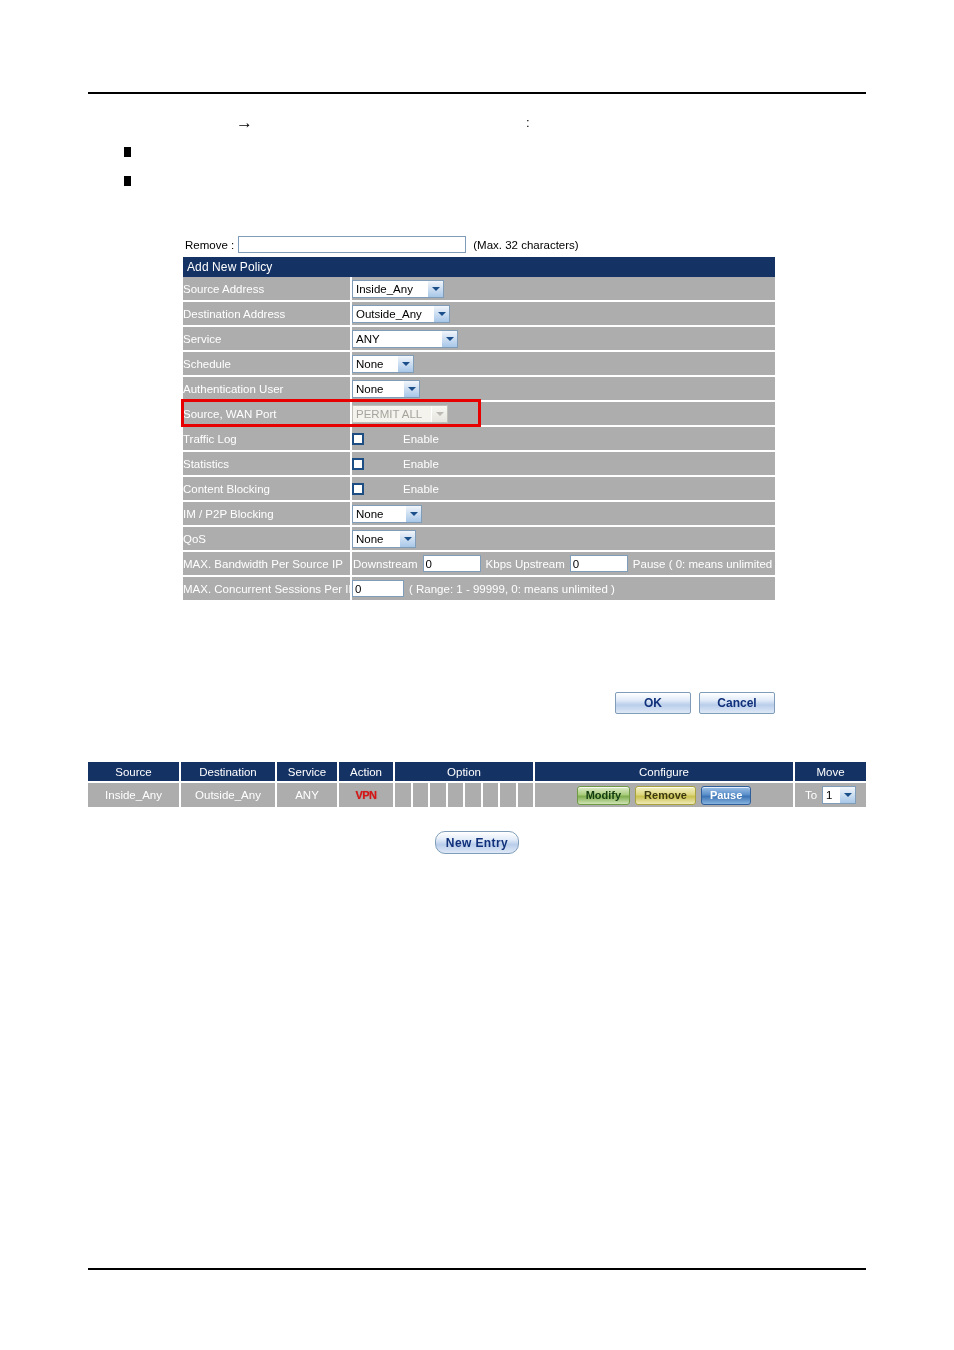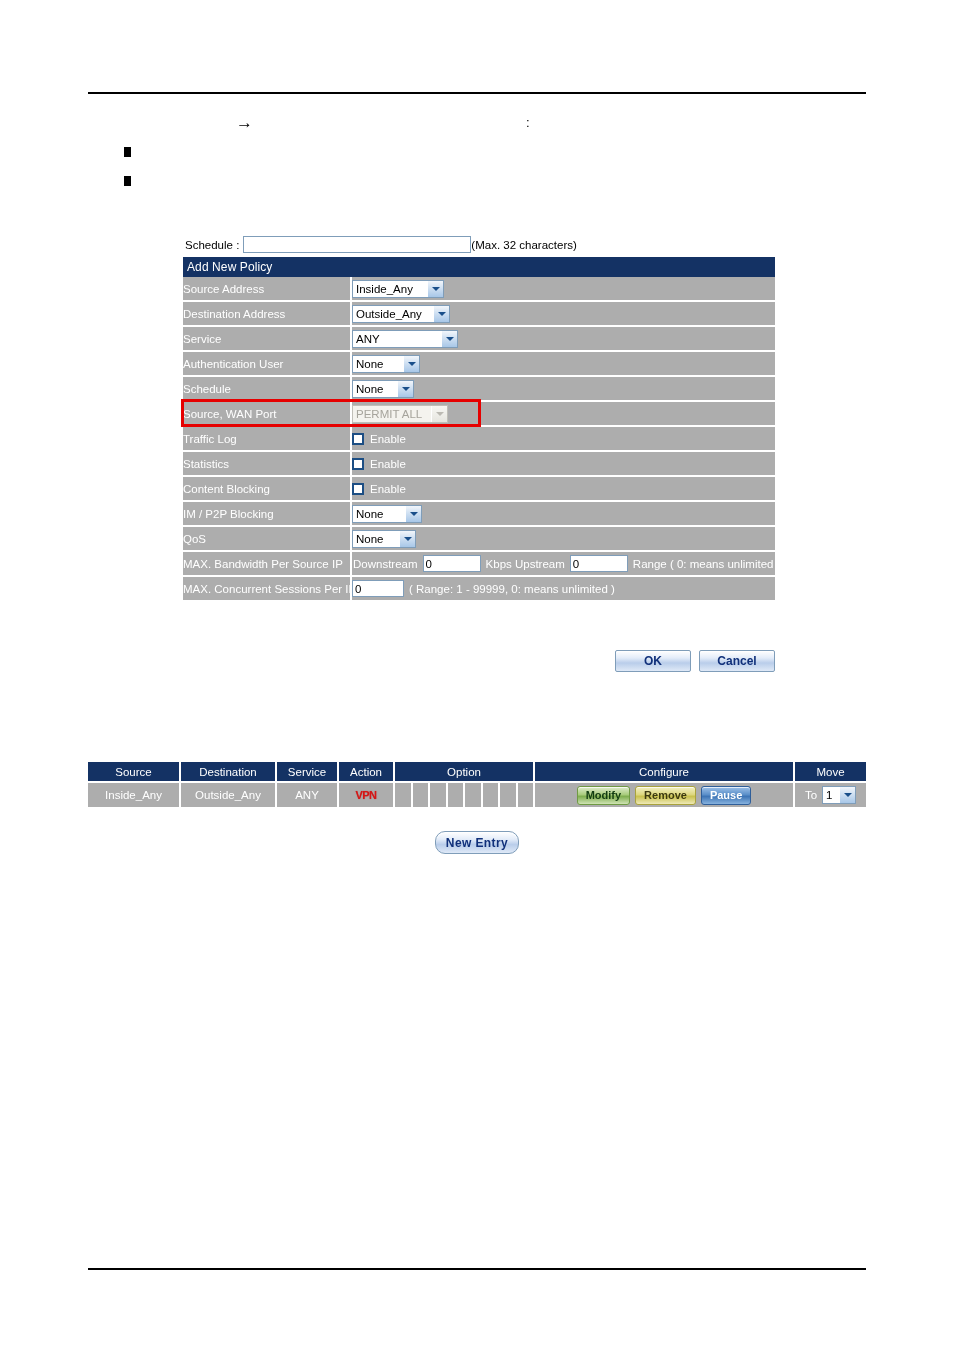--- a/index.html
+++ b/index.html
@@ -115,20 +115,21 @@
     background: #ffffff;
     font-family: "Liberation Sans", sans-serif;
     font-size: 11.5px;
     padding: 0 2px;
     box-sizing: border-box;
     color: #000;
   }
   .comment-hint {
     font-size: 11.5px;
     color: #000000;
+    margin-left: 7px;
     white-space: nowrap;
   }
 
   
   .panel-title {
     background: #143264;
     color: #ffffff;
     font-size: 12px;
     height: 20px;
     line-height: 20px;
@@ -240,20 +241,21 @@
     border: 2px solid #1c4e84;
     background: #ffffff;
     box-sizing: border-box;
     display: inline-block;
     vertical-align: middle;
     margin-right: 6px;
   }
   .chk-label {
     font-size: 11.5px;
     color: #ffffff;
+    margin-left: 33px;
   }
 
   
   .tin {
     height: 17px;
     border: 1px solid #7f9db9;
     background: #ffffff;
     font-family: "Liberation Sans", sans-serif;
     font-size: 11.5px;
     color: #000;
@@ -281,21 +283,21 @@
     border: 3px solid #e60000;
     box-sizing: border-box;
     pointer-events: none;
     z-index: 5;
   }
 
   
   .btn-row {
     position: absolute;
     left: 183px;
-    top: 650px;
+    top: 692px;
     width: 592px;
     display: flex;
     justify-content: flex-end;
     gap: 8px;
     padding-right: 0px;
     box-sizing: border-box;
   }
   .btn3d {
     font-family: "Liberation Sans", sans-serif;
     font-size: 12px;
@@ -464,21 +466,21 @@
   </div>
   <div class="bullet-row">
     <span class="bullet-sq"></span>
     <span class="bullet-text"></span>
   </div>
 </div>
 
 <div class="form-panel">
 
   <div class="comment-row">
-    <span class="comment-label">Schedule :</span>
+    <span class="comment-label">Remove :</span>
     <input class="comment-input" type="text" value="" style="">
     <span class="comment-hint">(Max. 32 characters)</span>
   </div>
 
   <div class="panel-title">Add New Policy</div>
 
   <table class="form-table">
     <tbody>
 
       <tr>
@@ -511,36 +513,36 @@
           <div class="cell-inner">
             <span class="sel w-service">
               <span class="sel-text">ANY</span>
               <span class="sel-arrow"></span>
             </span>
           </div>
         </td>
       </tr>
 
       <tr>
+        <td class="cell-label">Schedule</td>
+        <td class="cell-value">
+          <div class="cell-inner">
+            <span class="sel w-none">
+              <span class="sel-text">None</span>
+              <span class="sel-arrow"></span>
+            </span>
+          </div>
+        </td>
+      </tr>
+
+      <tr>
         <td class="cell-label">Authentication User</td>
         <td class="cell-value">
           <div class="cell-inner">
             <span class="sel w-none2">
-              <span class="sel-text">None</span>
-              <span class="sel-arrow"></span>
-            </span>
-          </div>
-        </td>
-      </tr>
-
-      <tr>
-        <td class="cell-label">Schedule</td>
-        <td class="cell-value">
-          <div class="cell-inner">
-            <span class="sel w-none">
               <span class="sel-text">None</span>
               <span class="sel-arrow"></span>
             </span>
           </div>
         </td>
       </tr>
 
 
       <tr>
         <td class="cell-label">Source, WAN Port</td>
@@ -609,21 +611,21 @@
       </tr>
 
       <tr>
         <td class="cell-label">MAX. Bandwidth Per Source IP</td>
         <td class="cell-value">
           <div class="cell-inner">
             <span class="inline-txt lead">Downstream</span>
             <input class="tin num" type="text" value="0" style="">
             <span class="inline-txt">Kbps Upstream</span>
             <input class="tin num" type="text" value="0" style="">
-            <span class="inline-txt">Range ( 0: means unlimited )</span>
+            <span class="inline-txt">Pause ( 0: means unlimited )</span>
           </div>
         </td>
       </tr>
 
       <tr>
         <td class="cell-label">MAX. Concurrent Sessions Per IP</td>
         <td class="cell-value">
           <div class="cell-inner">
             <input class="tin num2" type="text" value="0" style="">
             <span class="inline-txt">( Range: 1 - 99999, 0: means unlimited )</span>

